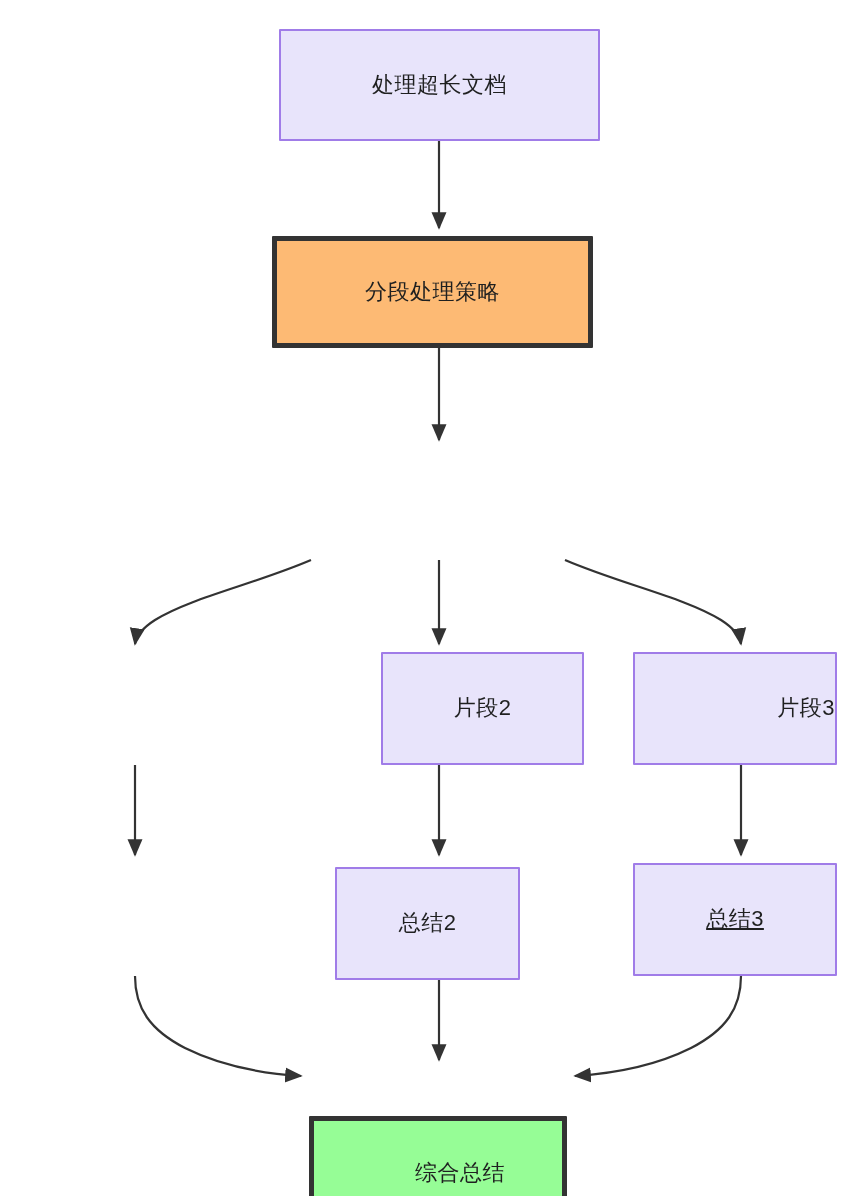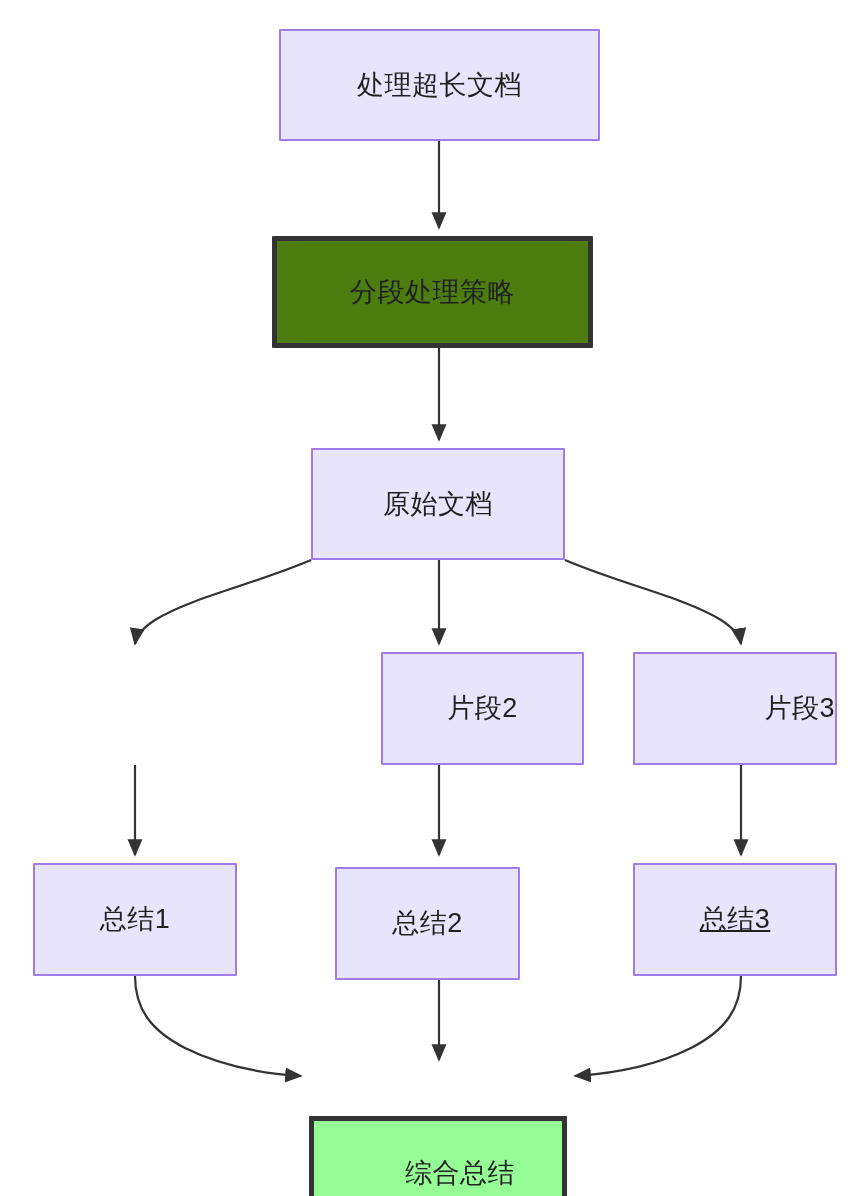--- a/index.html
+++ b/index.html
@@ -27,29 +27,29 @@
     pointer-events: none;
   }
   .node {
     position: absolute;
     box-sizing: border-box;
     display: flex;
     align-items: center;
     justify-content: center;
     text-align: center;
     color: #1f2020;
-    font-size: 27px;
+    font-size: 22px;
     line-height: 1.2;
     letter-spacing: 0.5px;
     background: #e8e4fb;
     border: 2px solid #a07ce8;
     border-radius: 1px;
   }
   .node.emphasis {
-    background: #4d7c0f;
+    background: #fdba74;
     border: 5px solid #333333;
   }
   .node.result {
     background: #96fd96;
     border: 5px solid #333333;
   }
   .node-label {
     display: block;
     white-space: nowrap;
   }
@@ -85,36 +85,30 @@
   </svg>
 
   <div class="node" style="left:279px; top:29px; width:321px; height:112px;">
     <span class="node-label">处理超长文档</span>
   </div>
 
   <div class="node emphasis" style="left:272px; top:236px; width:321px; height:112px;">
     <span class="node-label">分段处理策略</span>
   </div>
 
-  <div class="node" style="left:311px; top:448px; width:254px; height:112px;">
-    <span class="node-label">原始文档</span>
-  </div>
 
 
   <div class="node" style="left:335px; top:652px; width:203px; height:113px;margin-left:46px;">
     <span class="node-label">片段2</span>
   </div>
 
   <div class="node" style="left:633px; top:652px; width:204px; height:113px;justify-content:flex-end;">
     <span class="node-label">片段3</span>
   </div>
 
-  <div class="node" style="left:33px; top:863px; width:204px; height:113px;">
-    <span class="node-label">总结1</span>
-  </div>
 
   <div class="node" style="left:335px; top:867px; width:185px; height:113px;">
     <span class="node-label">总结2</span>
   </div>
 
   <div class="node" style="left:633px; top:863px; width:204px; height:113px;text-decoration:underline;">
     <span class="node-label">总结3</span>
   </div>
 
   <div class="node result" style="left:309px; top:1116px; width:258px; height:114px;padding-left:44px;">

